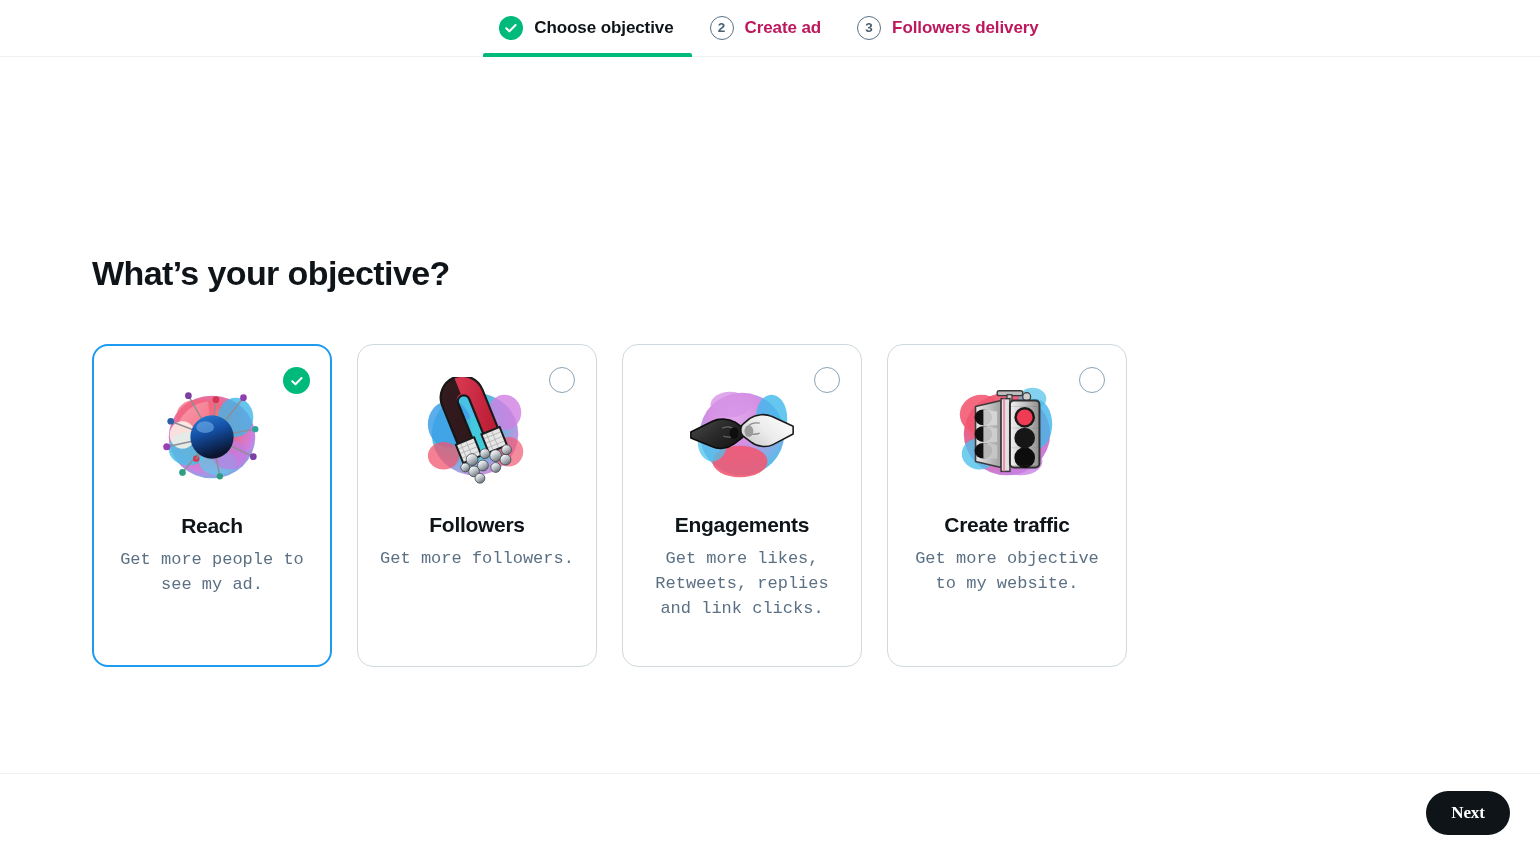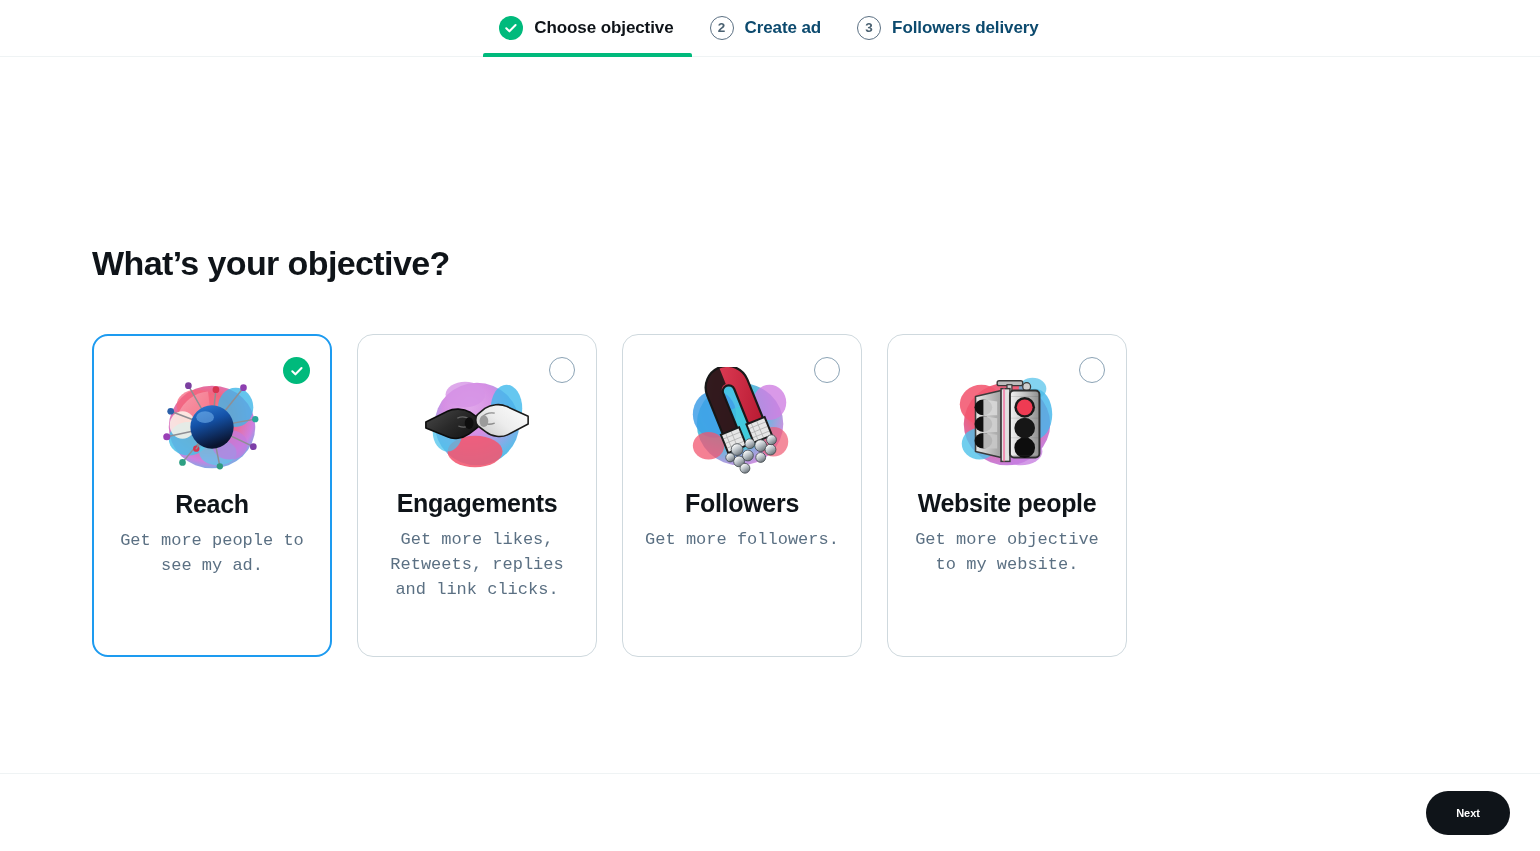--- a/index.html
+++ b/index.html
@@ -85,26 +85,26 @@
   }
 
   .step-label {
     font-size: 17px;
     font-weight: 700;
     letter-spacing: -0.1px;
     white-space: nowrap;
   }
 
   .step.active .step-label { color: #0f1419; }
-  .step.inactive .step-label { color: #0c4a6e; }
+  .step.inactive .step-label { color: #be185d; }
 
   
   .content {
     position: absolute;
-    top: 56px; left: 0;
+    top: 66px; left: 0;
     width: 1540px;
     height: 716px;
     padding-left: 92px;
   }
 
   .page-title {
     position: absolute;
     top: 187px;
     left: 92px;
     font-size: 34px;
@@ -161,22 +161,22 @@
   }
 
   .card-illustration {
     margin-top: 32px;
     width: 118px;
     height: 118px;
     display: block;
   }
 
   .card-title {
-    margin-top: 4px;
-    font-size: 25px;
+    margin-top: 18px;
+    font-size: 21px;
     font-weight: 800;
     letter-spacing: -0.3px;
     color: #0f1419;
     text-align: center;
     line-height: 1.15;
   }
 
   .card-desc {
     margin-top: 9px;
     font-size: 17px;
@@ -202,22 +202,22 @@
   }
 
   .next-button {
     background: #0f1419;
     color: #ffffff;
     border: none;
     border-radius: 9999px;
     height: 44px;
     min-width: 84px;
     padding: 0 25px;
-    font-family: Liberation Sans, sans-serif;
-    font-size: 11px;
+    font-family: Liberation Serif, serif;
+    font-size: 17px;
     font-weight: 700;
     letter-spacing: -0.1px;
     cursor: pointer;
   }
 </style>
 </head>
 <body>
 
 <div class="page">
 
@@ -312,65 +312,20 @@
           <circle cx="68" cy="100" r="3.2" fill="#2f9b7e"></circle>
           <circle cx="44" cy="82" r="3.2" fill="#d7354f"></circle>
           <line x1="60" y1="60" x2="44" y2="82" stroke="#8e8e94" stroke-width="1.5" stroke-linecap="round"></line>
 
           <circle cx="60" cy="60" r="22" fill="url(#rchBall)"></circle>
           <ellipse cx="53" cy="50" rx="9" ry="6" fill="#79b6ef" opacity="0.55"></ellipse>
         </svg>
 
         <div class="card-title">Reach</div>
         <div class="card-desc">Get more people to see my ad.</div>
-      </div>
-
-      <div class="card">
-        <span class="card-radio"></span>
-
-        <svg class="card-illustration" viewBox="0 0 120 120">
-          <defs>
-            <radialGradient id="engBlob" cx="42%" cy="30%" r="72%">
-              <stop offset="0%" stop-color="#e0a7ea"></stop>
-              <stop offset="45%" stop-color="#d58fe4"></stop>
-              <stop offset="100%" stop-color="#4fc0ea"></stop>
-            </radialGradient>
-            <linearGradient id="darkFist" x1="0" y1="0" x2="1" y2="0.7">
-              <stop offset="0%" stop-color="#4a4a4a"></stop>
-              <stop offset="55%" stop-color="#2a2a2a"></stop>
-              <stop offset="100%" stop-color="#161616"></stop>
-            </linearGradient>
-            <linearGradient id="lightFist" x1="1" y1="0" x2="0" y2="0.7">
-              <stop offset="0%" stop-color="#ffffff"></stop>
-              <stop offset="60%" stop-color="#ececec"></stop>
-              <stop offset="100%" stop-color="#cfcfcf"></stop>
-            </linearGradient>
-          </defs>
-
-          <ellipse cx="60" cy="58" rx="43" ry="42" fill="url(#engBlob)"></ellipse>
-          <ellipse cx="58" cy="86" rx="28" ry="16" fill="#f2566f" opacity="0.88"></ellipse>
-          <ellipse cx="90" cy="42" rx="16" ry="24" fill="#3fb9ec" opacity="0.8"></ellipse>
-          <ellipse cx="30" cy="66" rx="15" ry="20" fill="#4cc3ec" opacity="0.75"></ellipse>
-          <ellipse cx="48" cy="28" rx="20" ry="13" fill="#d693e6" opacity="0.8"></ellipse>
-
-          <path d="M8 56 L30 45 C36 42 46 42 53 46 L60 51 C63 53 63 60 60 62 L52 68
-                   C45 73 36 74 30 71 L8 62 Z" fill="url(#darkFist)" stroke="#0c0c0c" stroke-width="1.6" stroke-linejoin="round"></path>
-          <path d="M40 52 C45 50 50 51 53 54" fill="none" stroke="#666" stroke-width="1.3"></path>
-          <path d="M41 60 C46 62 51 61 54 58" fill="none" stroke="#666" stroke-width="1.3"></path>
-          <ellipse cx="52" cy="57" rx="4.5" ry="6" fill="#0e0e0e"></ellipse>
-
-          <path d="M112 50 L90 40 C84 37 74 38 68 42 L61 48 C58 50 58 58 61 60 L69 66
-                   C75 71 85 72 91 69 L112 58 Z" fill="url(#lightFist)" stroke="#1a1a1a" stroke-width="1.6" stroke-linejoin="round"></path>
-          <path d="M78 47 C73 46 68 48 65 51" fill="none" stroke="#8d8d8d" stroke-width="1.3"></path>
-          <path d="M78 57 C73 59 68 58 65 56" fill="none" stroke="#8d8d8d" stroke-width="1.3"></path>
-          <ellipse cx="67" cy="55" rx="4.5" ry="6" fill="#9b9b9b"></ellipse>
-        </svg>
-
-        <div class="card-title">Engagements</div>
-        <div class="card-desc">Get more likes, Retweets, replies and link clicks.</div>
       </div>
 
       <div class="card">
         <span class="card-radio"></span>
 
         <svg class="card-illustration" viewBox="0 0 120 120">
           <defs>
             <radialGradient id="folBlob" cx="35%" cy="35%" r="72%">
               <stop offset="0%" stop-color="#57b9f0"></stop>
               <stop offset="50%" stop-color="#3fc7dd"></stop>
@@ -430,20 +385,65 @@
 
         <div class="card-title">Followers</div>
         <div class="card-desc">Get more followers.</div>
       </div>
 
       <div class="card">
         <span class="card-radio"></span>
 
         <svg class="card-illustration" viewBox="0 0 120 120">
           <defs>
+            <radialGradient id="engBlob" cx="42%" cy="30%" r="72%">
+              <stop offset="0%" stop-color="#e0a7ea"></stop>
+              <stop offset="45%" stop-color="#d58fe4"></stop>
+              <stop offset="100%" stop-color="#4fc0ea"></stop>
+            </radialGradient>
+            <linearGradient id="darkFist" x1="0" y1="0" x2="1" y2="0.7">
+              <stop offset="0%" stop-color="#4a4a4a"></stop>
+              <stop offset="55%" stop-color="#2a2a2a"></stop>
+              <stop offset="100%" stop-color="#161616"></stop>
+            </linearGradient>
+            <linearGradient id="lightFist" x1="1" y1="0" x2="0" y2="0.7">
+              <stop offset="0%" stop-color="#ffffff"></stop>
+              <stop offset="60%" stop-color="#ececec"></stop>
+              <stop offset="100%" stop-color="#cfcfcf"></stop>
+            </linearGradient>
+          </defs>
+
+          <ellipse cx="60" cy="58" rx="43" ry="42" fill="url(#engBlob)"></ellipse>
+          <ellipse cx="58" cy="86" rx="28" ry="16" fill="#f2566f" opacity="0.88"></ellipse>
+          <ellipse cx="90" cy="42" rx="16" ry="24" fill="#3fb9ec" opacity="0.8"></ellipse>
+          <ellipse cx="30" cy="66" rx="15" ry="20" fill="#4cc3ec" opacity="0.75"></ellipse>
+          <ellipse cx="48" cy="28" rx="20" ry="13" fill="#d693e6" opacity="0.8"></ellipse>
+
+          <path d="M8 56 L30 45 C36 42 46 42 53 46 L60 51 C63 53 63 60 60 62 L52 68
+                   C45 73 36 74 30 71 L8 62 Z" fill="url(#darkFist)" stroke="#0c0c0c" stroke-width="1.6" stroke-linejoin="round"></path>
+          <path d="M40 52 C45 50 50 51 53 54" fill="none" stroke="#666" stroke-width="1.3"></path>
+          <path d="M41 60 C46 62 51 61 54 58" fill="none" stroke="#666" stroke-width="1.3"></path>
+          <ellipse cx="52" cy="57" rx="4.5" ry="6" fill="#0e0e0e"></ellipse>
+
+          <path d="M112 50 L90 40 C84 37 74 38 68 42 L61 48 C58 50 58 58 61 60 L69 66
+                   C75 71 85 72 91 69 L112 58 Z" fill="url(#lightFist)" stroke="#1a1a1a" stroke-width="1.6" stroke-linejoin="round"></path>
+          <path d="M78 47 C73 46 68 48 65 51" fill="none" stroke="#8d8d8d" stroke-width="1.3"></path>
+          <path d="M78 57 C73 59 68 58 65 56" fill="none" stroke="#8d8d8d" stroke-width="1.3"></path>
+          <ellipse cx="67" cy="55" rx="4.5" ry="6" fill="#9b9b9b"></ellipse>
+        </svg>
+
+        <div class="card-title">Engagements</div>
+        <div class="card-desc">Get more likes, Retweets, replies and link clicks.</div>
+      </div>
+
+      <div class="card">
+        <span class="card-radio"></span>
+
+        <svg class="card-illustration" viewBox="0 0 120 120">
+          <defs>
             <radialGradient id="wtBlob" cx="40%" cy="30%" r="72%">
               <stop offset="0%" stop-color="#f4728a"></stop>
               <stop offset="48%" stop-color="#ee5d78"></stop>
               <stop offset="100%" stop-color="#c684e2"></stop>
             </radialGradient>
             <linearGradient id="tlBody" x1="0" y1="0" x2="1" y2="0">
               <stop offset="0%" stop-color="#f2f2f2"></stop>
               <stop offset="45%" stop-color="#c8c8c8"></stop>
               <stop offset="100%" stop-color="#8e8e8e"></stop>
             </linearGradient>
@@ -483,21 +483,21 @@
           <circle cx="78" cy="82" r="10.5" fill="#0d0d0d"></circle>
 
           <g opacity="0.22" stroke="#4a4a4a" stroke-width="0.7">
             <line x1="64" y1="30" x2="92" y2="30"></line>
               <line x1="64" y1="52" x2="92" y2="52"></line>
             <line x1="64" y1="72" x2="92" y2="72"></line>
               <line x1="64" y1="90" x2="92" y2="90"></line>
           </g>
         </svg>
 
-        <div class="card-title">Website people</div>
+        <div class="card-title">Create traffic</div>
         <div class="card-desc">Get more objective to my website.</div>
       </div>
 
     </div>
   </div>
 
   <div class="footer">
     <button class="next-button">Next</button>
   </div>
 

